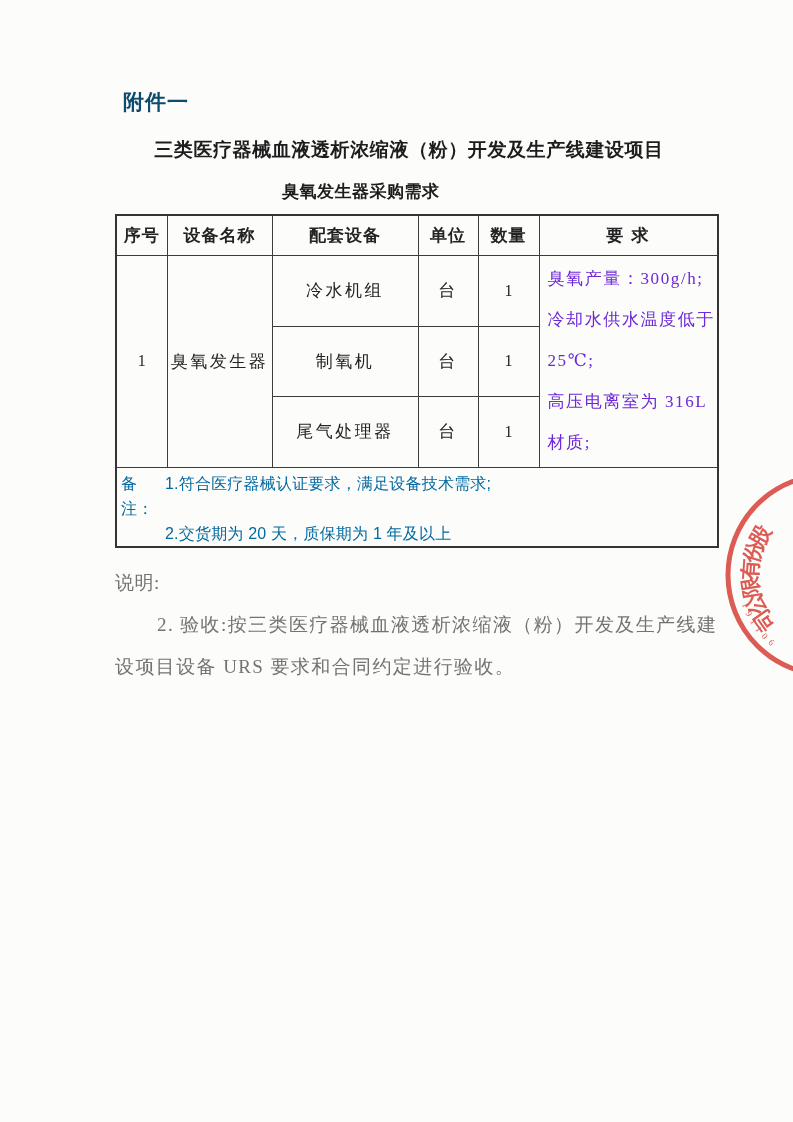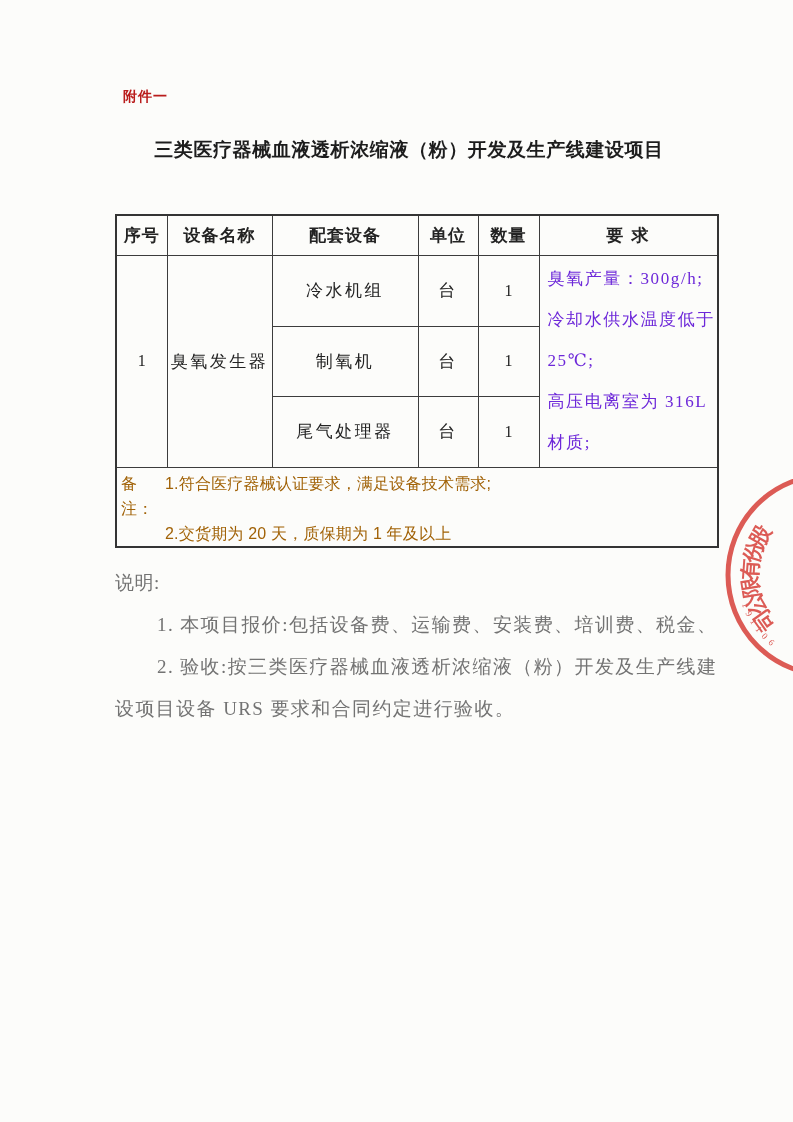--- a/index.html
+++ b/index.html
@@ -9,21 +9,21 @@
     position: relative;
     overflow: hidden;
     font-family: "Liberation Serif", "DejaVu Serif", serif;
     color: #222;
   }
   .page { position: absolute; inset: 0; }
 
   .attachment {
     position: absolute; left: 123px; top: 88px;
     font-family: "Liberation Sans", "DejaVu Sans", sans-serif;
-    font-size: 14px; font-weight: bold; letter-spacing: 1px; color: #b91c1c;
+    font-size: 21px; font-weight: bold; letter-spacing: 1px; color: #0c4a6e;
   }
   .title {
     position: absolute; left: 99px; top: 137px; width: 620px;
     text-align: center; font-size: 19px; font-weight: bold;
     letter-spacing: 0.6px; color: #1d1d1d; white-space: nowrap;
   }
   .subtitle {
     position: absolute; left: 282px; top: 180px;
     font-size: 17px; font-weight: bold; letter-spacing: 0.5px;
     color: #1d1d1d; white-space: nowrap;
@@ -53,21 +53,21 @@
 
   td.req-cell { text-align: left; vertical-align: top; padding: 2px 4px 0 8px; }
   .req-line {
     line-height: 41px; font-size: 17px; letter-spacing: 1.6px;
     white-space: nowrap; color: #6d28d9;
   }
 
   td.note-cell {
     text-align: left; vertical-align: top;
     font-family: "Liberation Sans", "DejaVu Sans", sans-serif;
-    font-size: 16px; letter-spacing: 0.2px; color: #a16207;
+    font-size: 16px; letter-spacing: 0.2px; color: #0369a1;
     padding: 3px 4px 0 4px;
   }
   .note-l1 { display: flex; line-height: 25px; }
   .note-label { flex: 0 0 44px; }
   .note-l2 { margin-left: 44px; line-height: 25px; }
 
   .notes {
     position: absolute; left: 115px; top: 562px; width: 602px;
     font-size: 19px; line-height: 42px; letter-spacing: 1.4px; color: #737373;
   }
@@ -78,20 +78,21 @@
   svg.stamp { position: absolute; left: 693px; top: 460px; opacity: 0.88; }
   .stamp text { font-family: "Liberation Serif", "DejaVu Serif", serif; }
 </style>
 </head>
 <body>
 
 <div class="page">
 
   <div class="attachment">附件一</div>
   <div class="title">三类医疗器械血液透析浓缩液（粉）开发及生产线建设项目</div>
+  <div class="subtitle">臭氧发生器采购需求</div>
 
   <table class="req-table">
     <colgroup>
       <col style="width:51px">
         <col style="width:105px">
         <col style="width:146px">
       <col style="width:60px">
         <col style="width:61px">
         <col style="width:179px">
     </colgroup>
@@ -135,21 +136,20 @@
             <span>1.符合医疗器械认证要求，满足设备技术需求;</span>
           </div>
           <div class="note-l2">2.交货期为 20 天，质保期为 1 年及以上</div>
         </td>
       </tr>
     </tbody>
   </table>
 
   <div class="notes">
     <div class="heading">说明:</div>
-    <div class="p-first">1. 本项目报价:包括设备费、运输费、安装费、培训费、税金、</div>
     <div class="p-first">2. 验收:按三类医疗器械血液透析浓缩液（粉）开发及生产线建</div>
     <div>设项目设备 URS 要求和合同约定进行验收。</div>
   </div>
 
   <svg class="stamp" width="100" height="218" viewBox="693 460 100 218">
     <circle cx="828" cy="575" r="100" fill="none" stroke="#d8453f" stroke-width="5"></circle>
     <g fill="#d8453f" font-size="21" font-weight="bold" text-anchor="middle">
       <text transform="translate(760.5 536) rotate(-60)" dominant-baseline="central">股</text>
       <text transform="translate(753.4 552.2) rotate(-73)" dominant-baseline="central">份</text>
       <text transform="translate(750.2 569.6) rotate(-86)" dominant-baseline="central">有</text>

